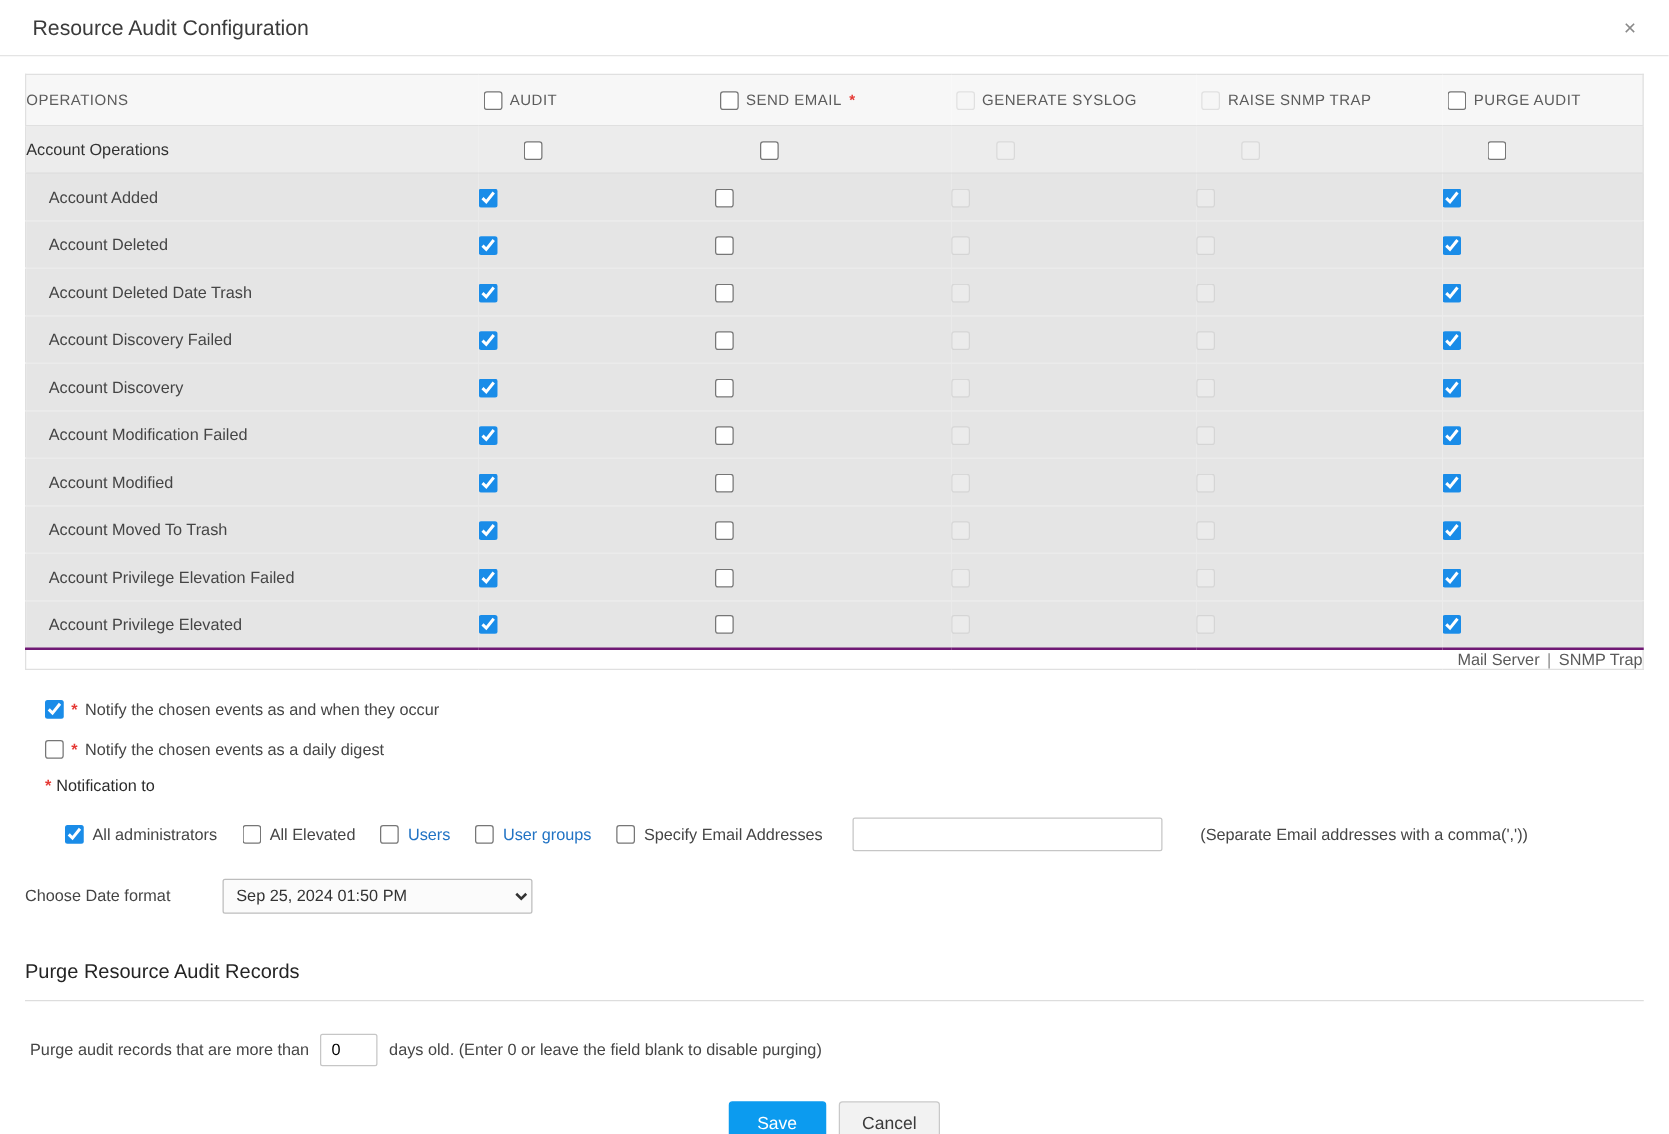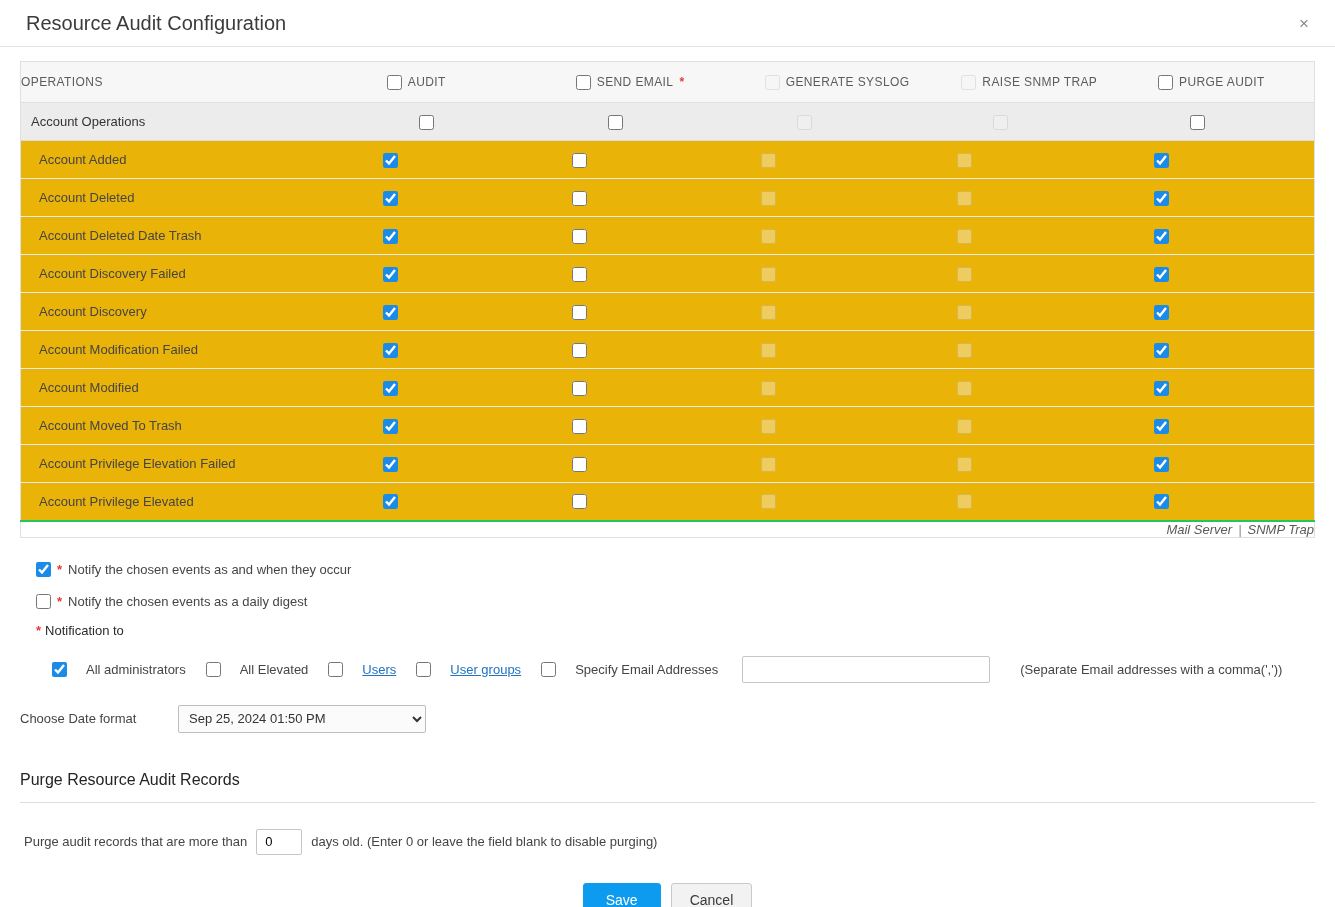--- a/index.html
+++ b/index.html
@@ -9,21 +9,21 @@
     background: #fff;
     font-family: "Liberation Sans", sans-serif;
     font-size: 13px; color: #333;
   }
   
   .dlg-header {
     display: flex; justify-content: space-between; align-items: center;
     padding: 12px 22px 11px 26px;
     border-bottom: 1px solid #e4e4e4;
   }
-  .dlg-title { font-size: 20px; font-weight: 400; color: #3b3b3b; }
+  .dlg-title { font-size: 17px; font-weight: 400; color: #3b3b3b; }
   .close-x { font-size: 17px; color: #8a8a8a; cursor: pointer; line-height: 1; padding: 2px 4px; }
 
   .content { padding: 0 20px; }
 
   
   table.ops {
     width: 100%; border-collapse: collapse; margin-top: 14px;
     border: 1px solid #e0e0e0;
   }
   table.ops thead th {
@@ -36,57 +36,56 @@
   }
   .hdr-inner { display: flex; align-items: center; gap: 6px; padding-left: 4px; }
   th.col-ops { padding-left: 10px; }
   .req { color: var(--required, #e53935); font-weight: 700; }
 
   table.ops td { padding: 0; }
   tr.group-row td {
     background: #ececec; height: 38px;
     border-bottom: 1px solid #dcdcdc;
   }
-  tr.group-row td.op-label { padding-left: 10px; color: #333; }
+  tr.group-row td.op-label { color: #333; }
   tr.group-row td.cb-cell { padding-left: 36px; }
   tr.op-row td {
-    background: #eab308; height: 38px;
+    background: #e5e5e5; height: 38px;
     border-bottom: 1px solid #ebebeb;
   }
   tr.op-row td.op-label { padding-left: 18px; color: #454545; }
   td.cb-cell { padding-left: 52px; }
 
   input[type="checkbox"] {
     width: 15px; height: 15px; margin: 0;
     accent-color: var(--checkbox, #1a8ce8);
     vertical-align: middle;
   }
   input[type="checkbox"]:disabled { opacity: .55; }
 
   td.tbl-footer {
-    border-top: 2px solid #22c55e;
+    border-top: 2px solid #701a75;
     text-align: right;
     padding: 10px 10px 10px 0;
     color: #5a5a5a;
-    font-style: italic;
   }
   td.tbl-footer a { color: #5a5a5a; text-decoration: none; cursor: pointer; }
   td.tbl-footer .sep { margin: 0 6px; color: #8b8b8b; }
 
   
   .notify-row { display: flex; align-items: center; gap: 6px; margin-top: 24px; margin-left: 16px; }
   .notify-row + .notify-row { margin-top: 17px; }
   .notify-label { color: #454545; }
   .to-row { margin-top: 14px; margin-left: 16px; display: flex; align-items: center; gap: 4px; }
   .to-label { color: #2b2b2b; }
 
   .recipients { display: flex; align-items: center; gap: 20px; margin-top: 18px; margin-left: 32px; flex-wrap: nowrap; }
-  .recipient { display: flex; align-items: center; gap: 19px; white-space: nowrap; }
+  .recipient { display: flex; align-items: center; gap: 7px; white-space: nowrap; }
   .recipient .lbl { color: #454545; }
-  .recipient .lbl.link { color: var(--link, #2173c4); text-decoration: underline; cursor: pointer; }
+  .recipient .lbl.link { color: var(--link, #2173c4); cursor: pointer; }
   input.email-input {
     width: 248px; height: 27px;
     border: 1px solid #c6c6c6; border-radius: 2px;
     padding: 0 8px; font-family: "Liberation Sans", sans-serif; font-size: 13px;
     margin-left: 4px;
   }
   .email-hint { color: #454545; margin-left: 10px; white-space: nowrap; }
 
   
   .date-row { display: flex; align-items: center; margin-top: 22px; }

